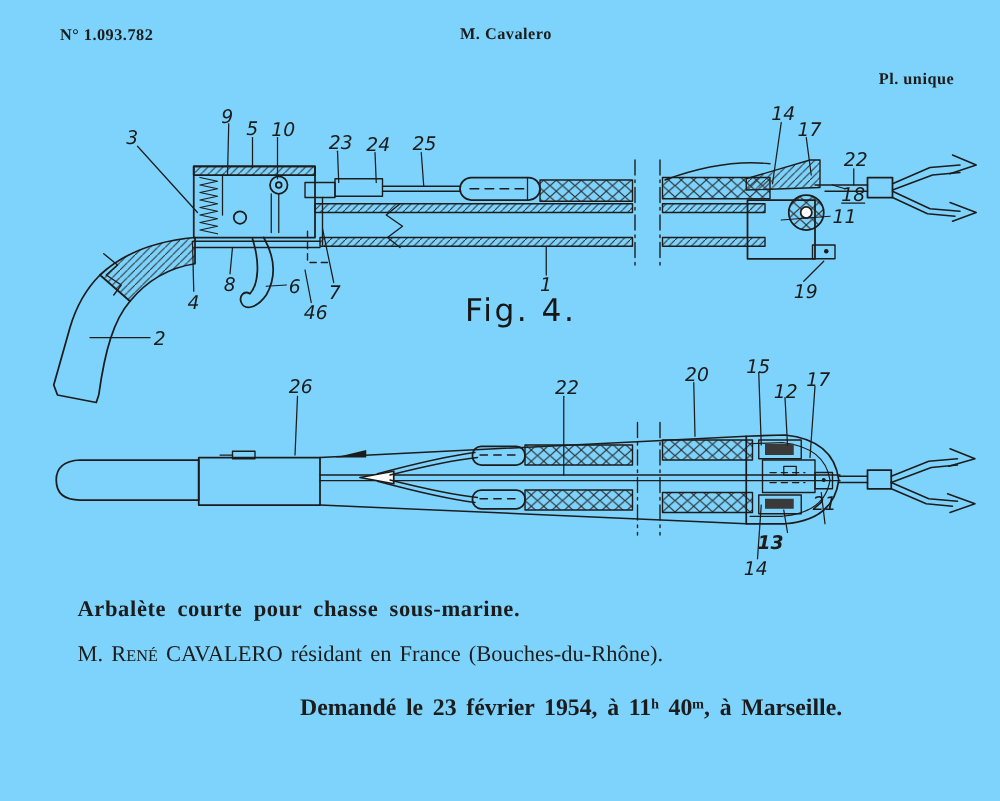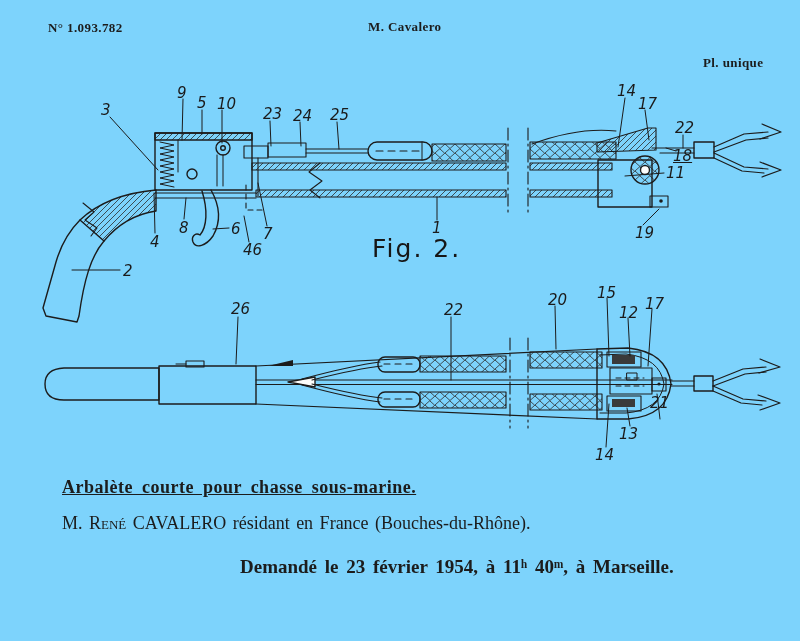--- a/index.html
+++ b/index.html
@@ -226,23 +226,23 @@
   <span class="plabel" style="left:243px;top:243px;">46</span>
   <span class="plabel" style="left:432px;top:221px;">1</span>
   <span class="plabel" style="left:123px;top:264px;">2</span>
 
   <span class="plabel" style="left:231px;top:302px;text-align:center;">26</span>
   <span class="plabel" style="left:444px;top:303px;">22</span>
   <span class="plabel" style="left:548px;top:293px;">20</span>
   <span class="plabel" style="left:597px;top:286px;">15</span>
   <span class="plabel" style="left:619px;top:306px;">12</span>
   <span class="plabel" style="left:645px;top:297px;">17</span>
-  <span class="plabel" style="left:619px;top:427px;">13</span>
+  <span class="plabel" style="left:606px;top:427px;font-weight:bold;">13</span>
   <span class="plabel" style="left:650px;top:396px;">21</span>
   <span class="plabel" style="left:595px;top:448px;">14</span>
 
-  <span class="figcap" style="left:372px;top:234px;">Fig. 2.</span>
-
-  <div class="tb tb-title" style="left:62px;top:477px;text-decoration:underline;">Arbalète courte pour chasse sous-marine.</div>
+  <span class="figcap" style="left:372px;top:234px;">Fig. 4.</span>
+
+  <div class="tb tb-title" style="left:62px;top:477px;">Arbalète courte pour chasse sous-marine.</div>
   <div class="tb tb-inventor" style="left:62px;top:513px;"><span>M. </span><span class="sc">René</span><span> CAVALERO résidant en France (Bouches-du-Rhône).</span></div>
   <div class="tb tb-filed" style="left:200px;top:556px;">Demandé le 23 février 1954, à 11ʰ 40ᵐ, à Marseille.</div>
 
 </div>
 
 </body></html>

